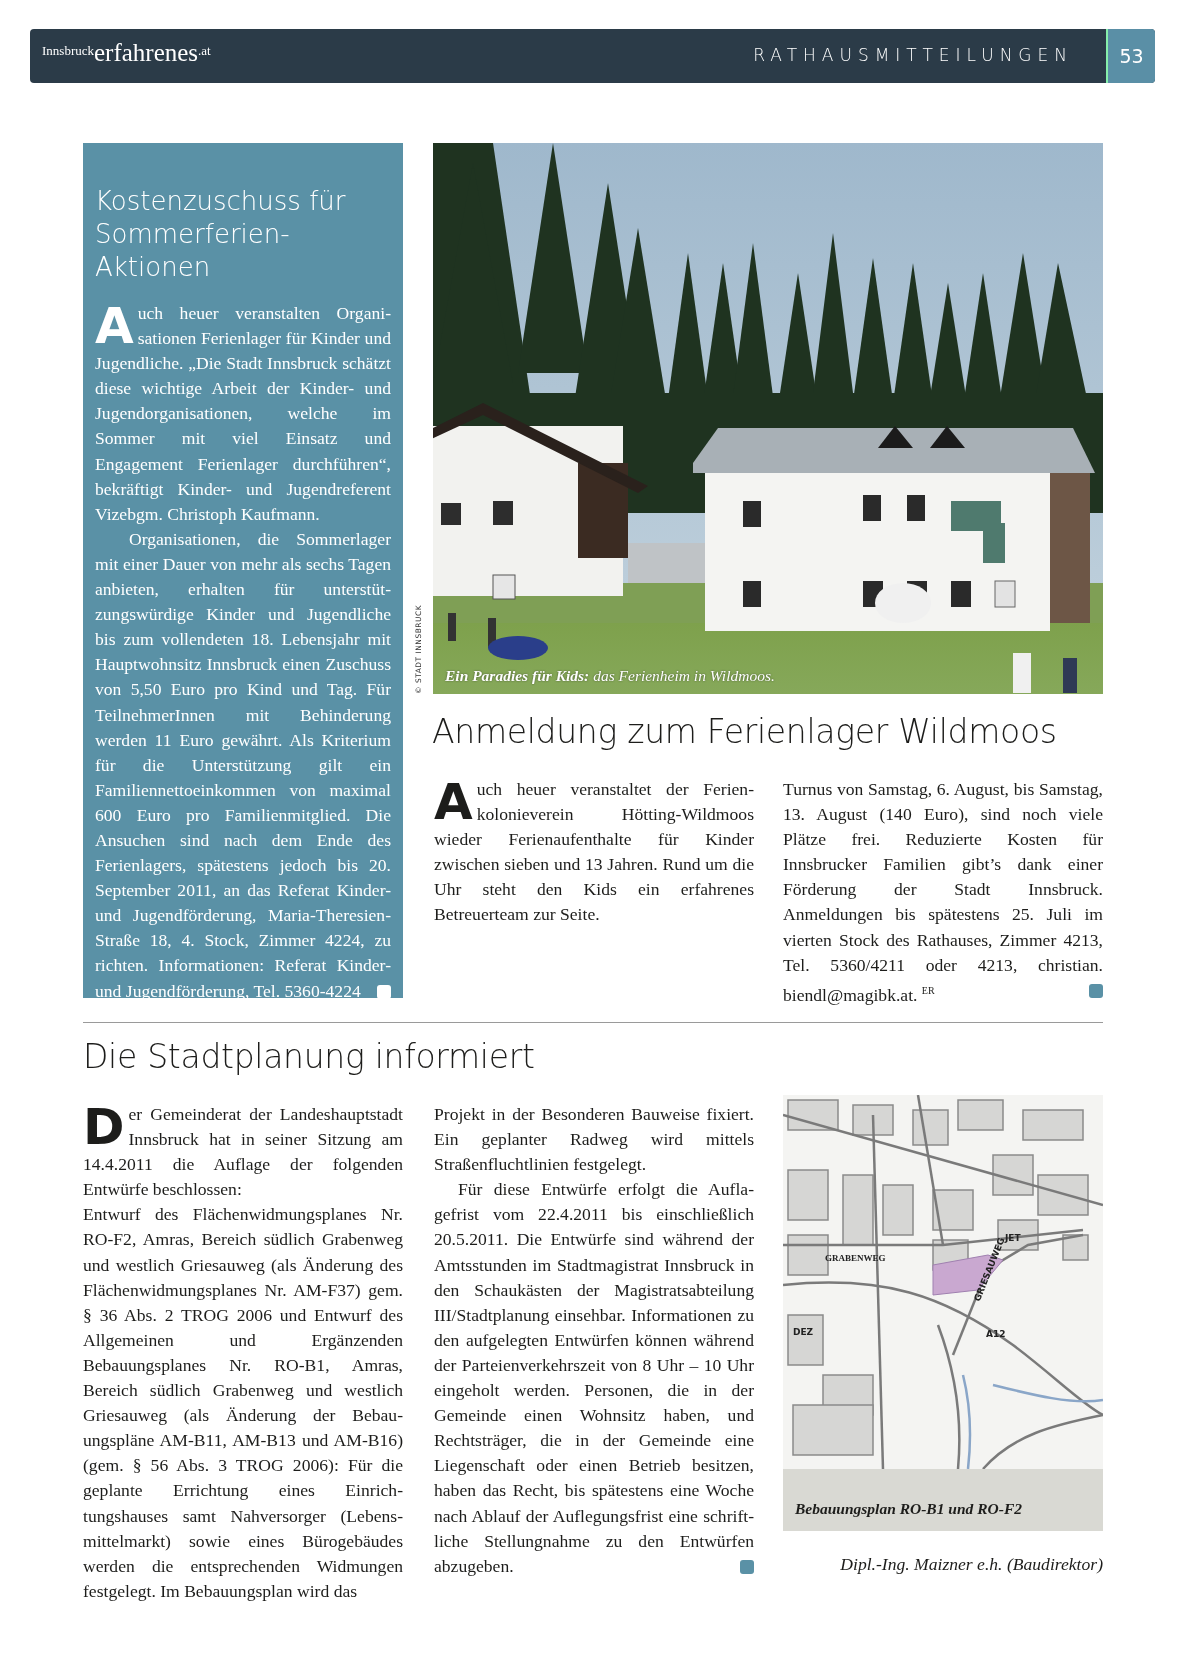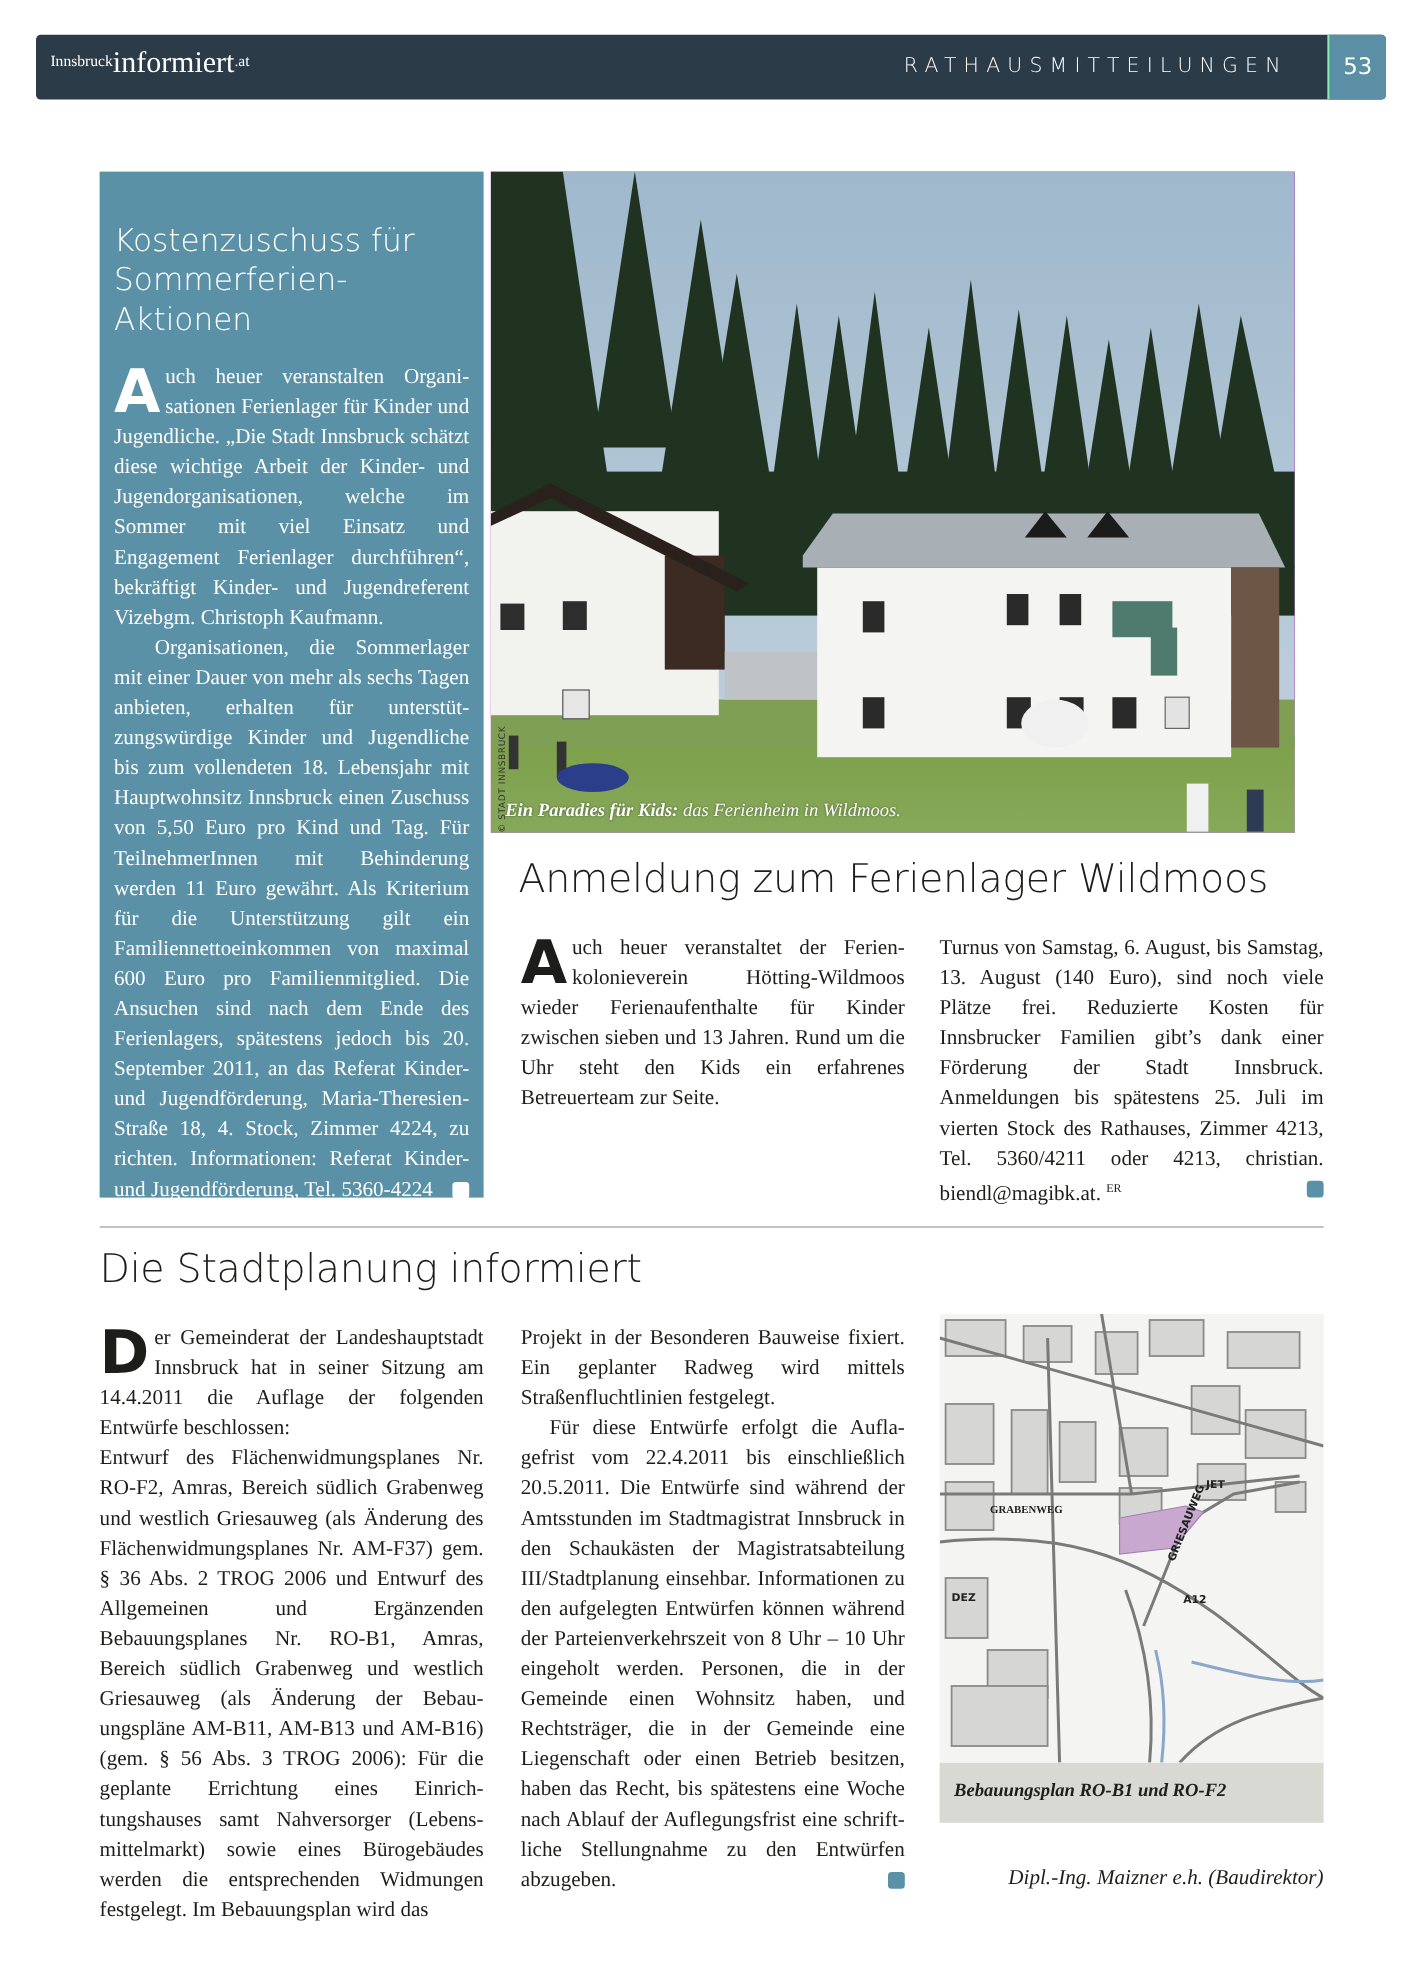--- a/index.html
+++ b/index.html
@@ -17,21 +17,21 @@
 
   
   .bluebox { position: absolute; left: 83px; top: 143px; width: 320px; height: 855px; background: #5a91a6; color: #fff; padding: 22px 12px 0 12px; }
   .bluebox h2 { font-family: "DejaVu Sans", sans-serif; font-weight: 300; font-size: 26px; line-height: 33px; color: #fff; margin-bottom: 17px; margin-top: 20px; }
   .bluebox p { font-size: 17.6px; line-height: 25.1px; text-align: justify; text-align-last: left; hyphens: manual; }
   .bluebox p + p { text-indent: 34px; }
   .dropcap { float: left; font-family: "DejaVu Sans", sans-serif; font-weight: bold; font-size: 50px; line-height: 42px; margin: 4px 4px 0 0; }
   .bluebox .endmark { display: inline-block; width: 14px; height: 14px; background: #fff; border-radius: 3px; float: right; margin-top: 6px; }
 
   
-  .photo { position: absolute; left: 409px; top: 143px; width: 670px; height: 551px; overflow: hidden; background: #a21caf; }
+  .photo { position: absolute; left: 433px; top: 143px; width: 670px; height: 551px; overflow: hidden; background: #4c1d95; }
   .photo svg { display: block; }
   .photo .caption { position: absolute; left: 12px; bottom: 8px; color: #fff; font-style: italic; font-size: 15.5px; line-height: 21px; text-shadow: 0 0 2px rgba(0,0,0,0.5); }
   .photo .caption b { font-weight: bold; }
   .credit { position: absolute; left: 414px; top: 694px; transform: rotate(-90deg); transform-origin: 0 0; font-family: "DejaVu Sans", sans-serif; font-size: 7.5px; color: #333; letter-spacing: 0.5px; white-space: nowrap; }
 
   
   .h-anmeldung { position: absolute; left: 432px; top: 712px; font-family: "DejaVu Sans", sans-serif; font-weight: 300; font-size: 33px; color: #1d1d1b; white-space: nowrap; letter-spacing: -0.3px; }
   .col { position: absolute; font-size: 17.6px; line-height: 25.1px; text-align: justify; text-align-last: left; }
   .col p + p { text-indent: 24px; }
   .col-a1 { left: 434px; top: 777px; width: 320px; }
@@ -41,29 +41,29 @@
   .endmark-blue { display: inline-block; width: 14px; height: 14px; background: #5a91a6; border-radius: 3px; float: right; margin-top: 6px; }
 
   .rule { position: absolute; left: 83px; top: 1022px; width: 1020px; height: 1px; background: #9a9a9a; }
 
   .h-stadt { position: absolute; left: 83px; top: 1037px; font-family: "DejaVu Sans", sans-serif; font-weight: 300; font-size: 33px; color: #1d1d1b; white-space: nowrap; letter-spacing: -0.3px; }
   .col-b1 { left: 83px; top: 1102px; width: 320px; }
   .col-b2 { left: 434px; top: 1102px; width: 320px; }
 
   
   .map { position: absolute; left: 783px; top: 1095px; width: 320px; height: 374px; background: #f4f4f2; overflow: hidden; }
-  .map-caption { position: absolute; left: 783px; top: 1469px; width: 320px; height: 50px; background: #d9d9d3; padding: 15px 12px; font-style: italic; font-weight: bold; font-size: 15.5px; color: #1d1d1b; }
+  .map-caption { position: absolute; left: 783px; top: 1469px; width: 320px; height: 50px; background: #d9d9d3; padding: 31px 12px; font-style: italic; font-weight: bold; font-size: 15.5px; color: #1d1d1b; }
   .sign { position: absolute; left: 783px; top: 1552px; width: 320px; text-align: right; font-style: italic; font-size: 17.6px; line-height: 25px; }
 </style>
 </head>
 <body>
 
 <div class="header">
   <div class="logo">
-    <span class="l1">Innsbruck</span><span class="l2">informiert</span><span class="l3">.at</span>
+    <span class="l1">Innsbruck</span><span class="l2">erfahrenes</span><span class="l3">.at</span>
   </div>
   <div class="section">RATHAUSMITTEILUNGEN</div>
   <div class="pagenum">53</div>
 </div>
 
 <div class="bluebox">
   <h2>Kostenzuschuss für Sommerferien-Aktionen</h2>
   <p><span class="dropcap">A</span><span>uch heuer veranstalten Organi­sationen Ferienlager für Kinder und Jugendliche. „Die Stadt Innsbruck schätzt diese wichtige Arbeit der Kin­der- und Jugendorganisationen, wel­che im Sommer mit viel Einsatz und Engagement Ferienlager durchführen“, bekräftigt Kinder- und Jugendreferent Vizebgm. Christoph Kaufmann.</span></p>
   <p><span>Organisationen, die Sommerlager mit einer Dauer von mehr als sechs Tagen anbieten, erhalten für unterstüt­zungswürdige Kinder und Jugendliche bis zum vollendeten 18. Lebensjahr mit Hauptwohnsitz Innsbruck einen Zuschuss von 5,50 Euro pro Kind und Tag. Für TeilnehmerInnen mit Behin­derung werden 11 Euro gewährt. Als Kriterium für die Unterstützung gilt ein Familiennettoeinkommen von ma­ximal 600 Euro pro Familienmitglied. Die Ansuchen sind nach dem Ende des Ferienlagers, spätestens jedoch bis 20. September 2011, an das Referat Kinder- und Jugendförderung, Maria-Theresien-Straße 18, 4. Stock, Zimmer 4224, zu richten. Informationen: Refe­rat Kinder- und Jugendförderung, Tel. 5360-4224</span><span class="endmark"></span></p>
 </div>

